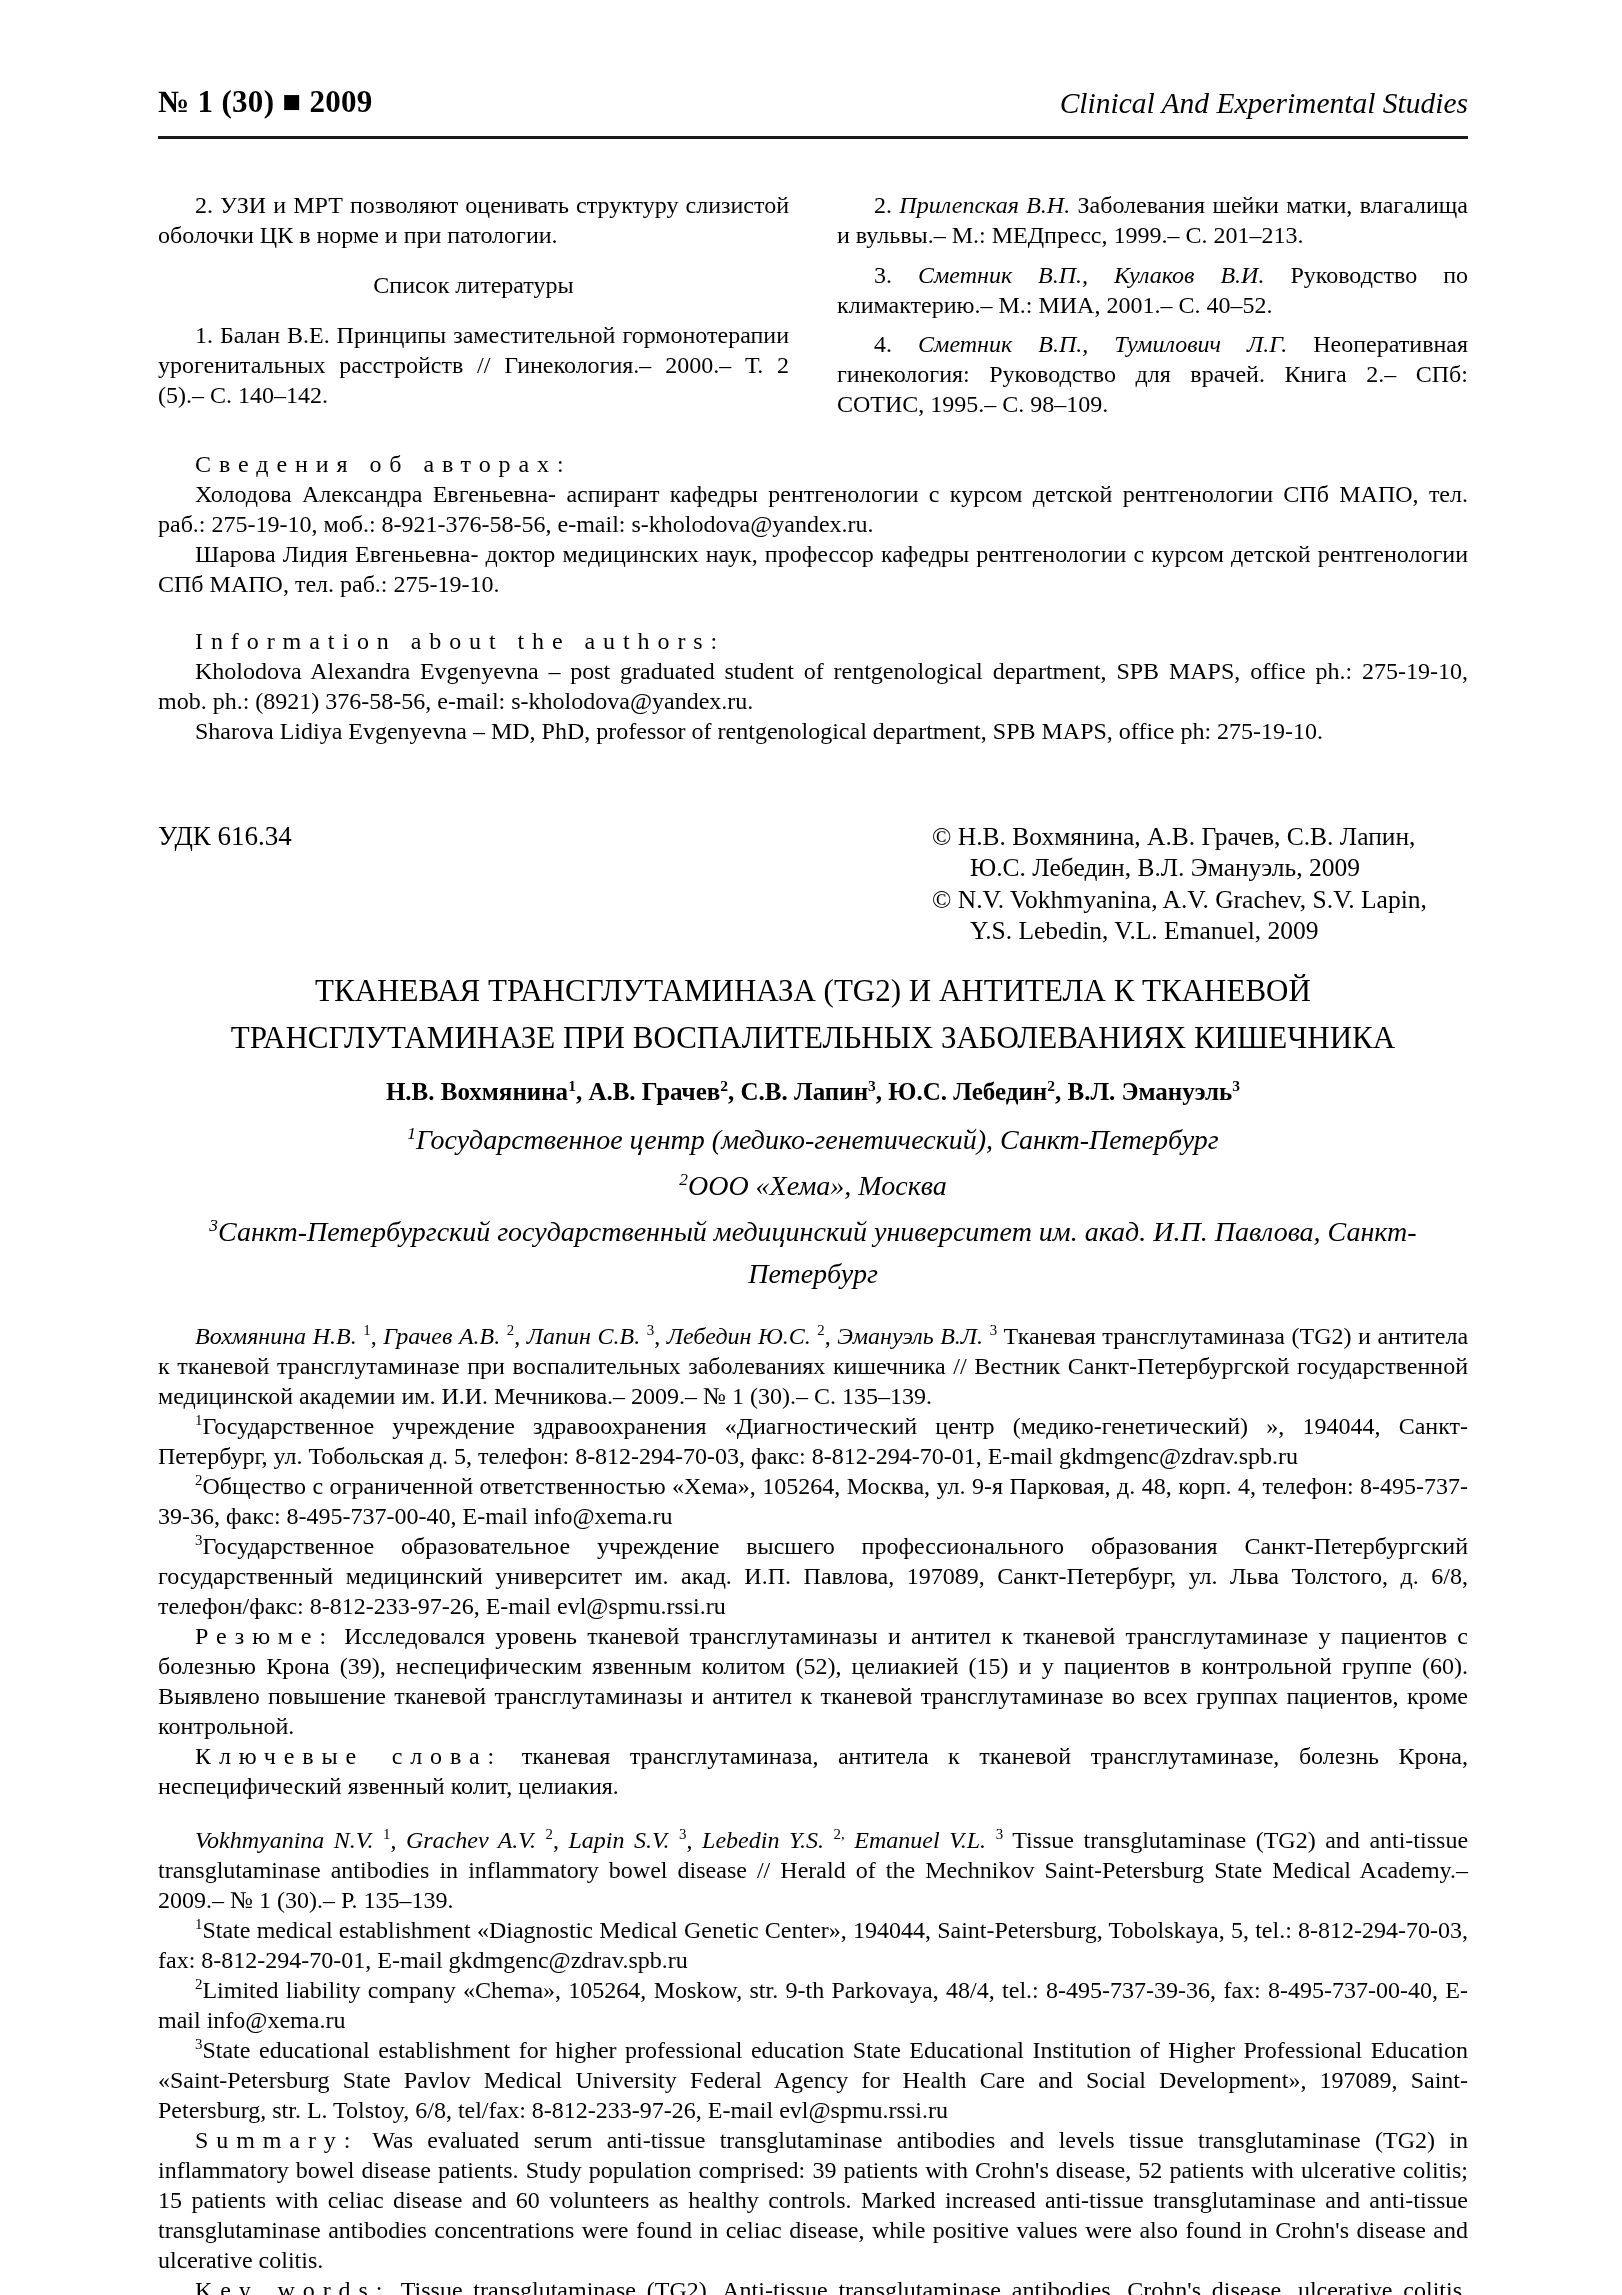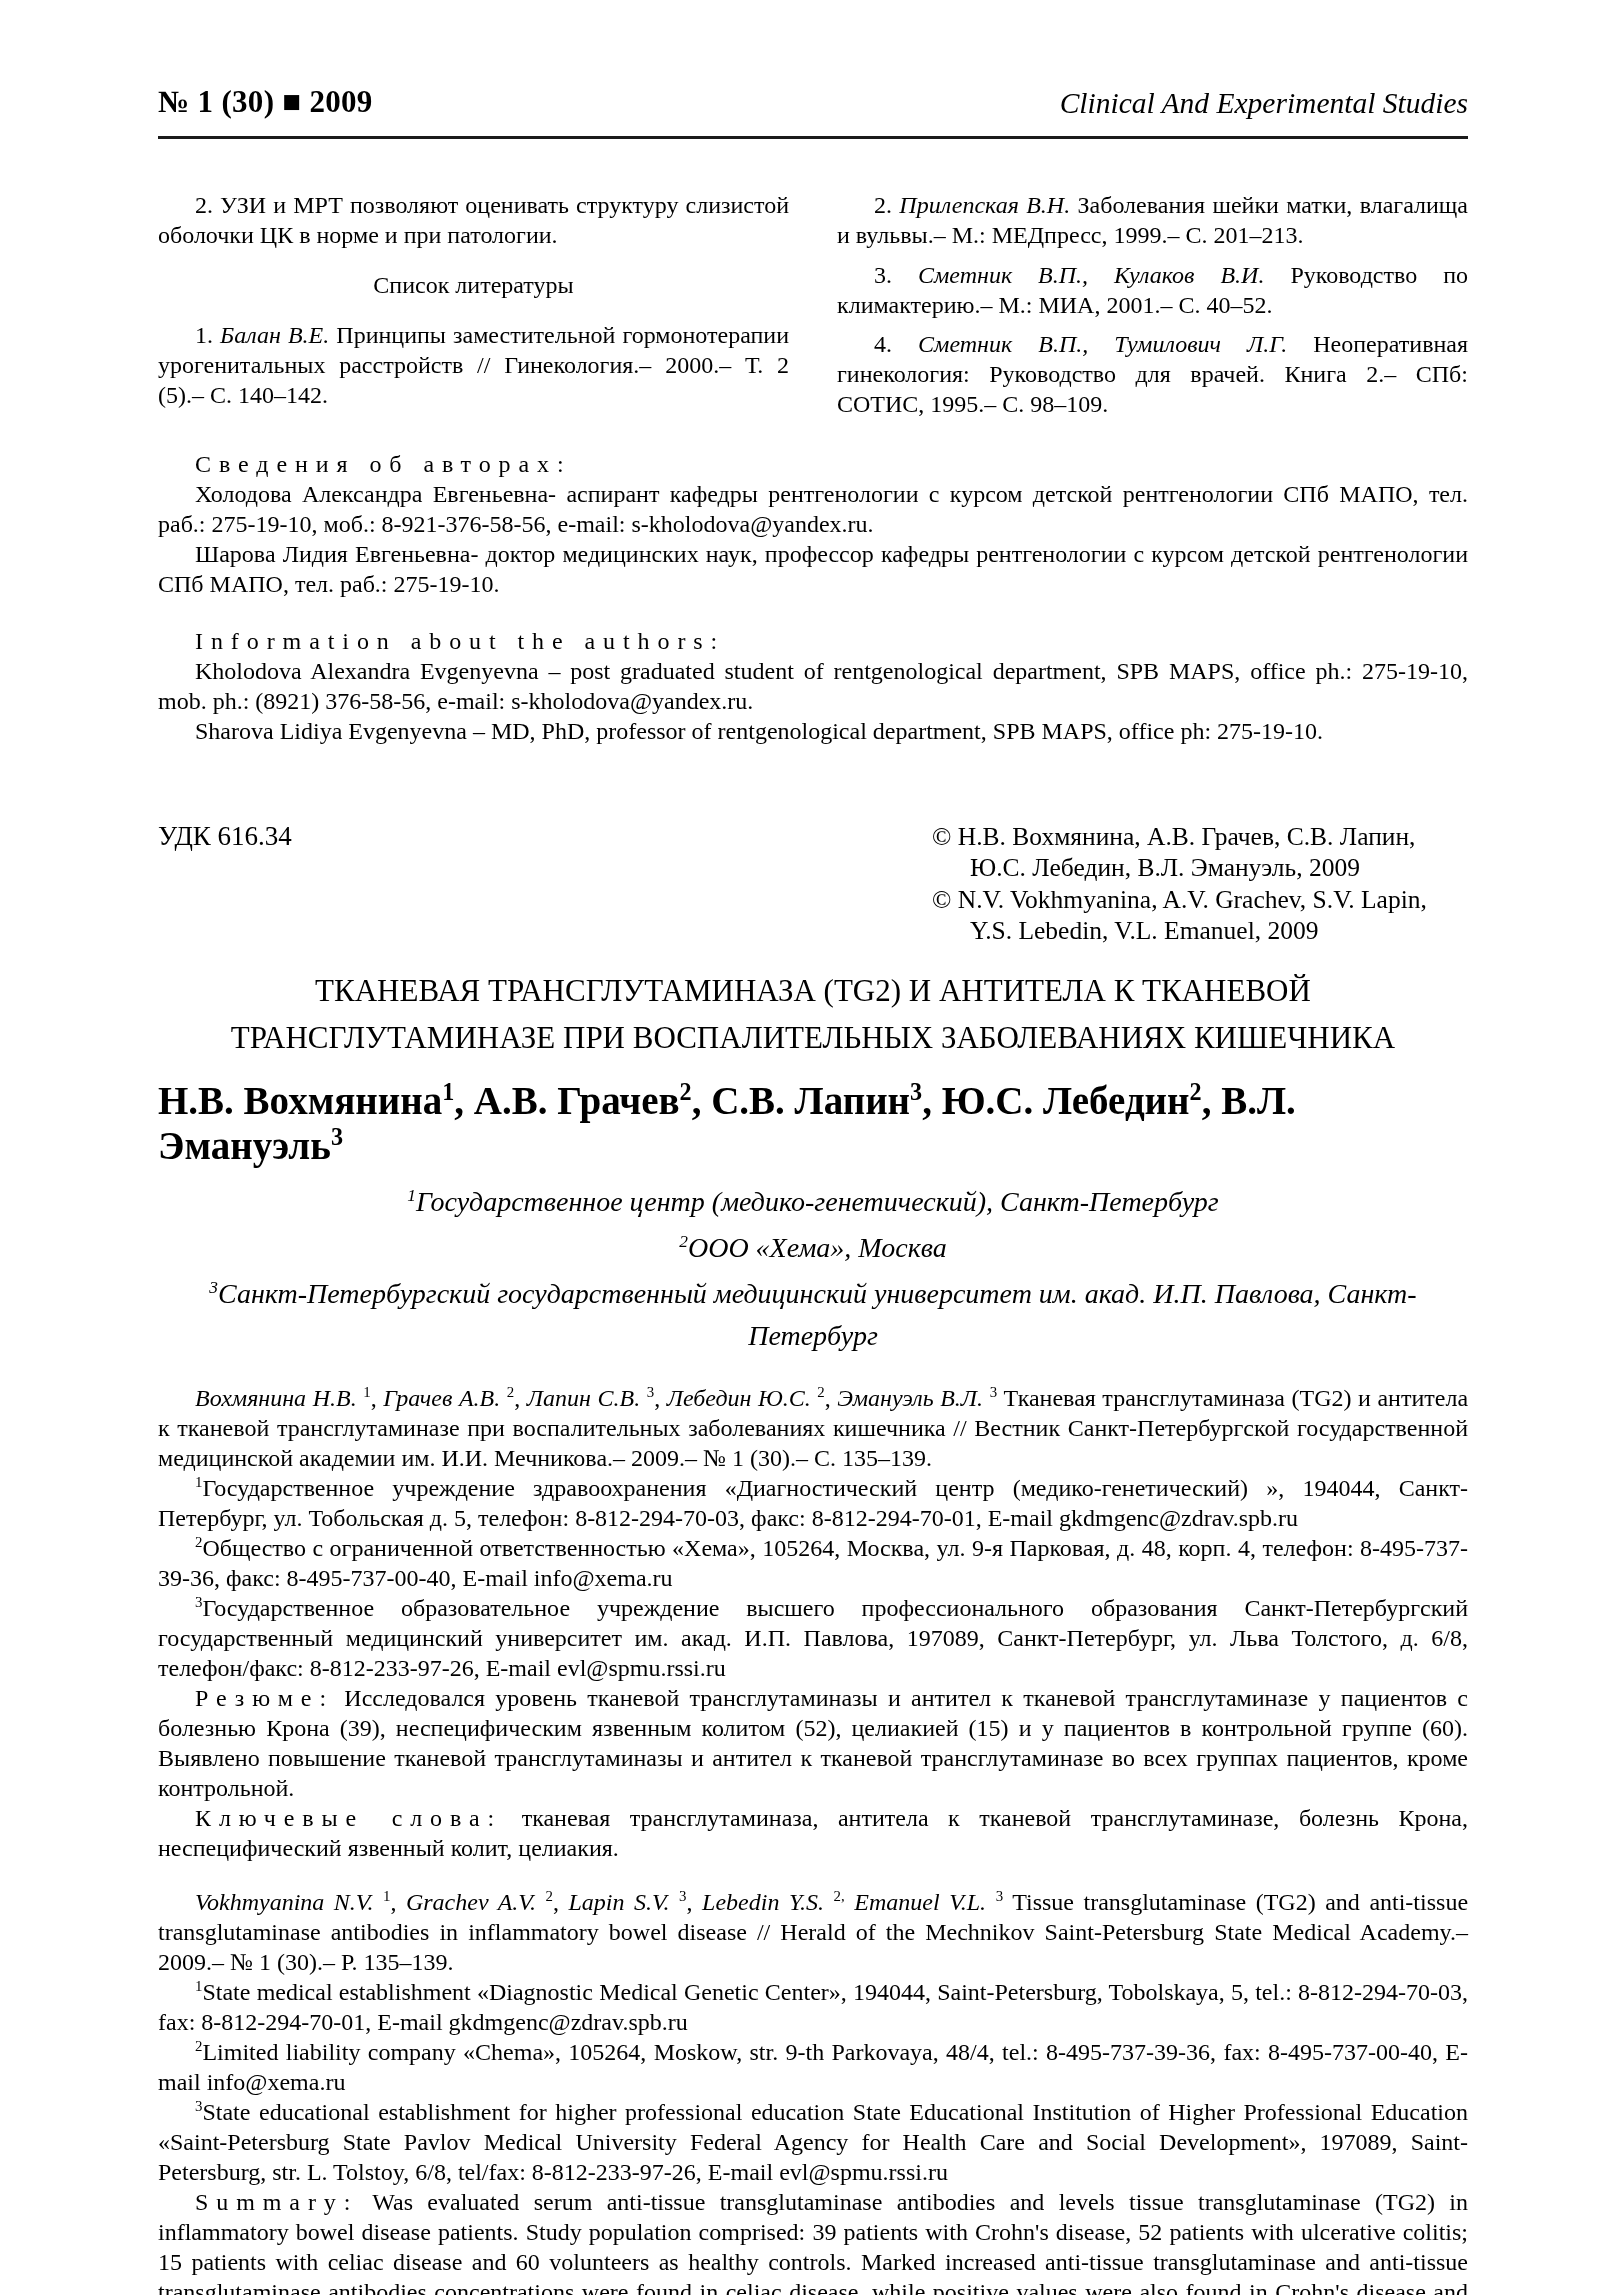--- a/index.html
+++ b/index.html
@@ -28,42 +28,42 @@
   .ls-head{letter-spacing:.33em;}
   .sec-gap{margin-top:29.5px;}
   .sec-gap2{margin-top:27px;}
   sup{font-size:.62em;line-height:0;vertical-align:super;}
   .ls{letter-spacing:.33em;}
   .udk-row{display:flex;justify-content:space-between;align-items:flex-start;margin-top:75px;}
   .udk{font-size:27px;}
   .copyright{width:536px;font-size:25.5px;line-height:31.5px;}
   .c-cont{padding-left:38px;}
   .title{font-size:31px;font-weight:normal;text-align:center;line-height:47px;margin:20px 0 0;}
-  .authors{font-size:39px;font-weight:bold;text-align:left;margin:17.4px 0 0;}
+  .authors{font-size:25px;font-weight:bold;text-align:center;margin:17.4px 0 0;}
   .affil{font-size:28px;font-style:italic;text-align:center;line-height:42px;margin:4px 0 0;}
   .affil-first{margin-top:13.4px;}
   .cite-ru{margin-top:25.5px;}
   .cite-en{margin-top:24px;}
 </style>
 </head>
 <body>
 
 <div class="page">
 
   <div class="header">
     <span class="issue">№ 1 (30) ■ 2009</span>
     <span class="journal">Clinical And Experimental Studies</span>
   </div>
   <div class="rule"></div>
 
   <div class="cols">
     <div class="col">
       <p class="body just ind">2. УЗИ и МРТ позволяют оценивать структуру слизистой оболочки ЦК в норме и при патологии.</p>
       <p class="list-heading">Список литературы</p>
-      <p class="body just ind"><span>1. </span><span style="font-style: italic;">Балан В.Е.</span><span> Принципы заместительной гормонотерапии урогенитальных расстройств // Гинекология.– 2000.– Т. 2 (5).– С. 140–142.</span></p>
+      <p class="body just ind"><span>1. </span><span style="">Балан В.Е.</span><span> Принципы заместительной гормонотерапии урогенитальных расстройств // Гинекология.– 2000.– Т. 2 (5).– С. 140–142.</span></p>
     </div>
     <div class="col">
       <p class="body just ind"><span>2. </span><span style="font-style: italic;">Прилепская В.Н.</span><span> Заболевания шейки матки, влагалища и вульвы.– М.: МЕДпресс, 1999.– С. 201–213.</span></p>
       <p class="body just ind mt"><span>3. </span><span style="font-style: italic;">Сметник В.П., Кулаков В.И.</span><span> Руководство по климактерию.– М.: МИА, 2001.– С. 40–52.</span></p>
       <p class="body just ind mt"><span>4. </span><span style="font-style: italic;">Сметник В.П., Тумилович Л.Г.</span><span> Неоперативная гинекология: Руководство для врачей. Книга 2.– СПб: СОТИС, 1995.– С. 98–109.</span></p>
     </div>
   </div>
 
   <p class="body ind ls-head sec-gap">Сведения об авторах:</p>
   <p class="body just ind">Холодова Александра Евгеньевна- аспирант кафедры рентгенологии с курсом детской рентгенологии СПб МАПО, тел. раб.: 275-19-10, моб.: 8-921-376-58-56, e-mail: s-kholodova@yandex.ru.</p>

